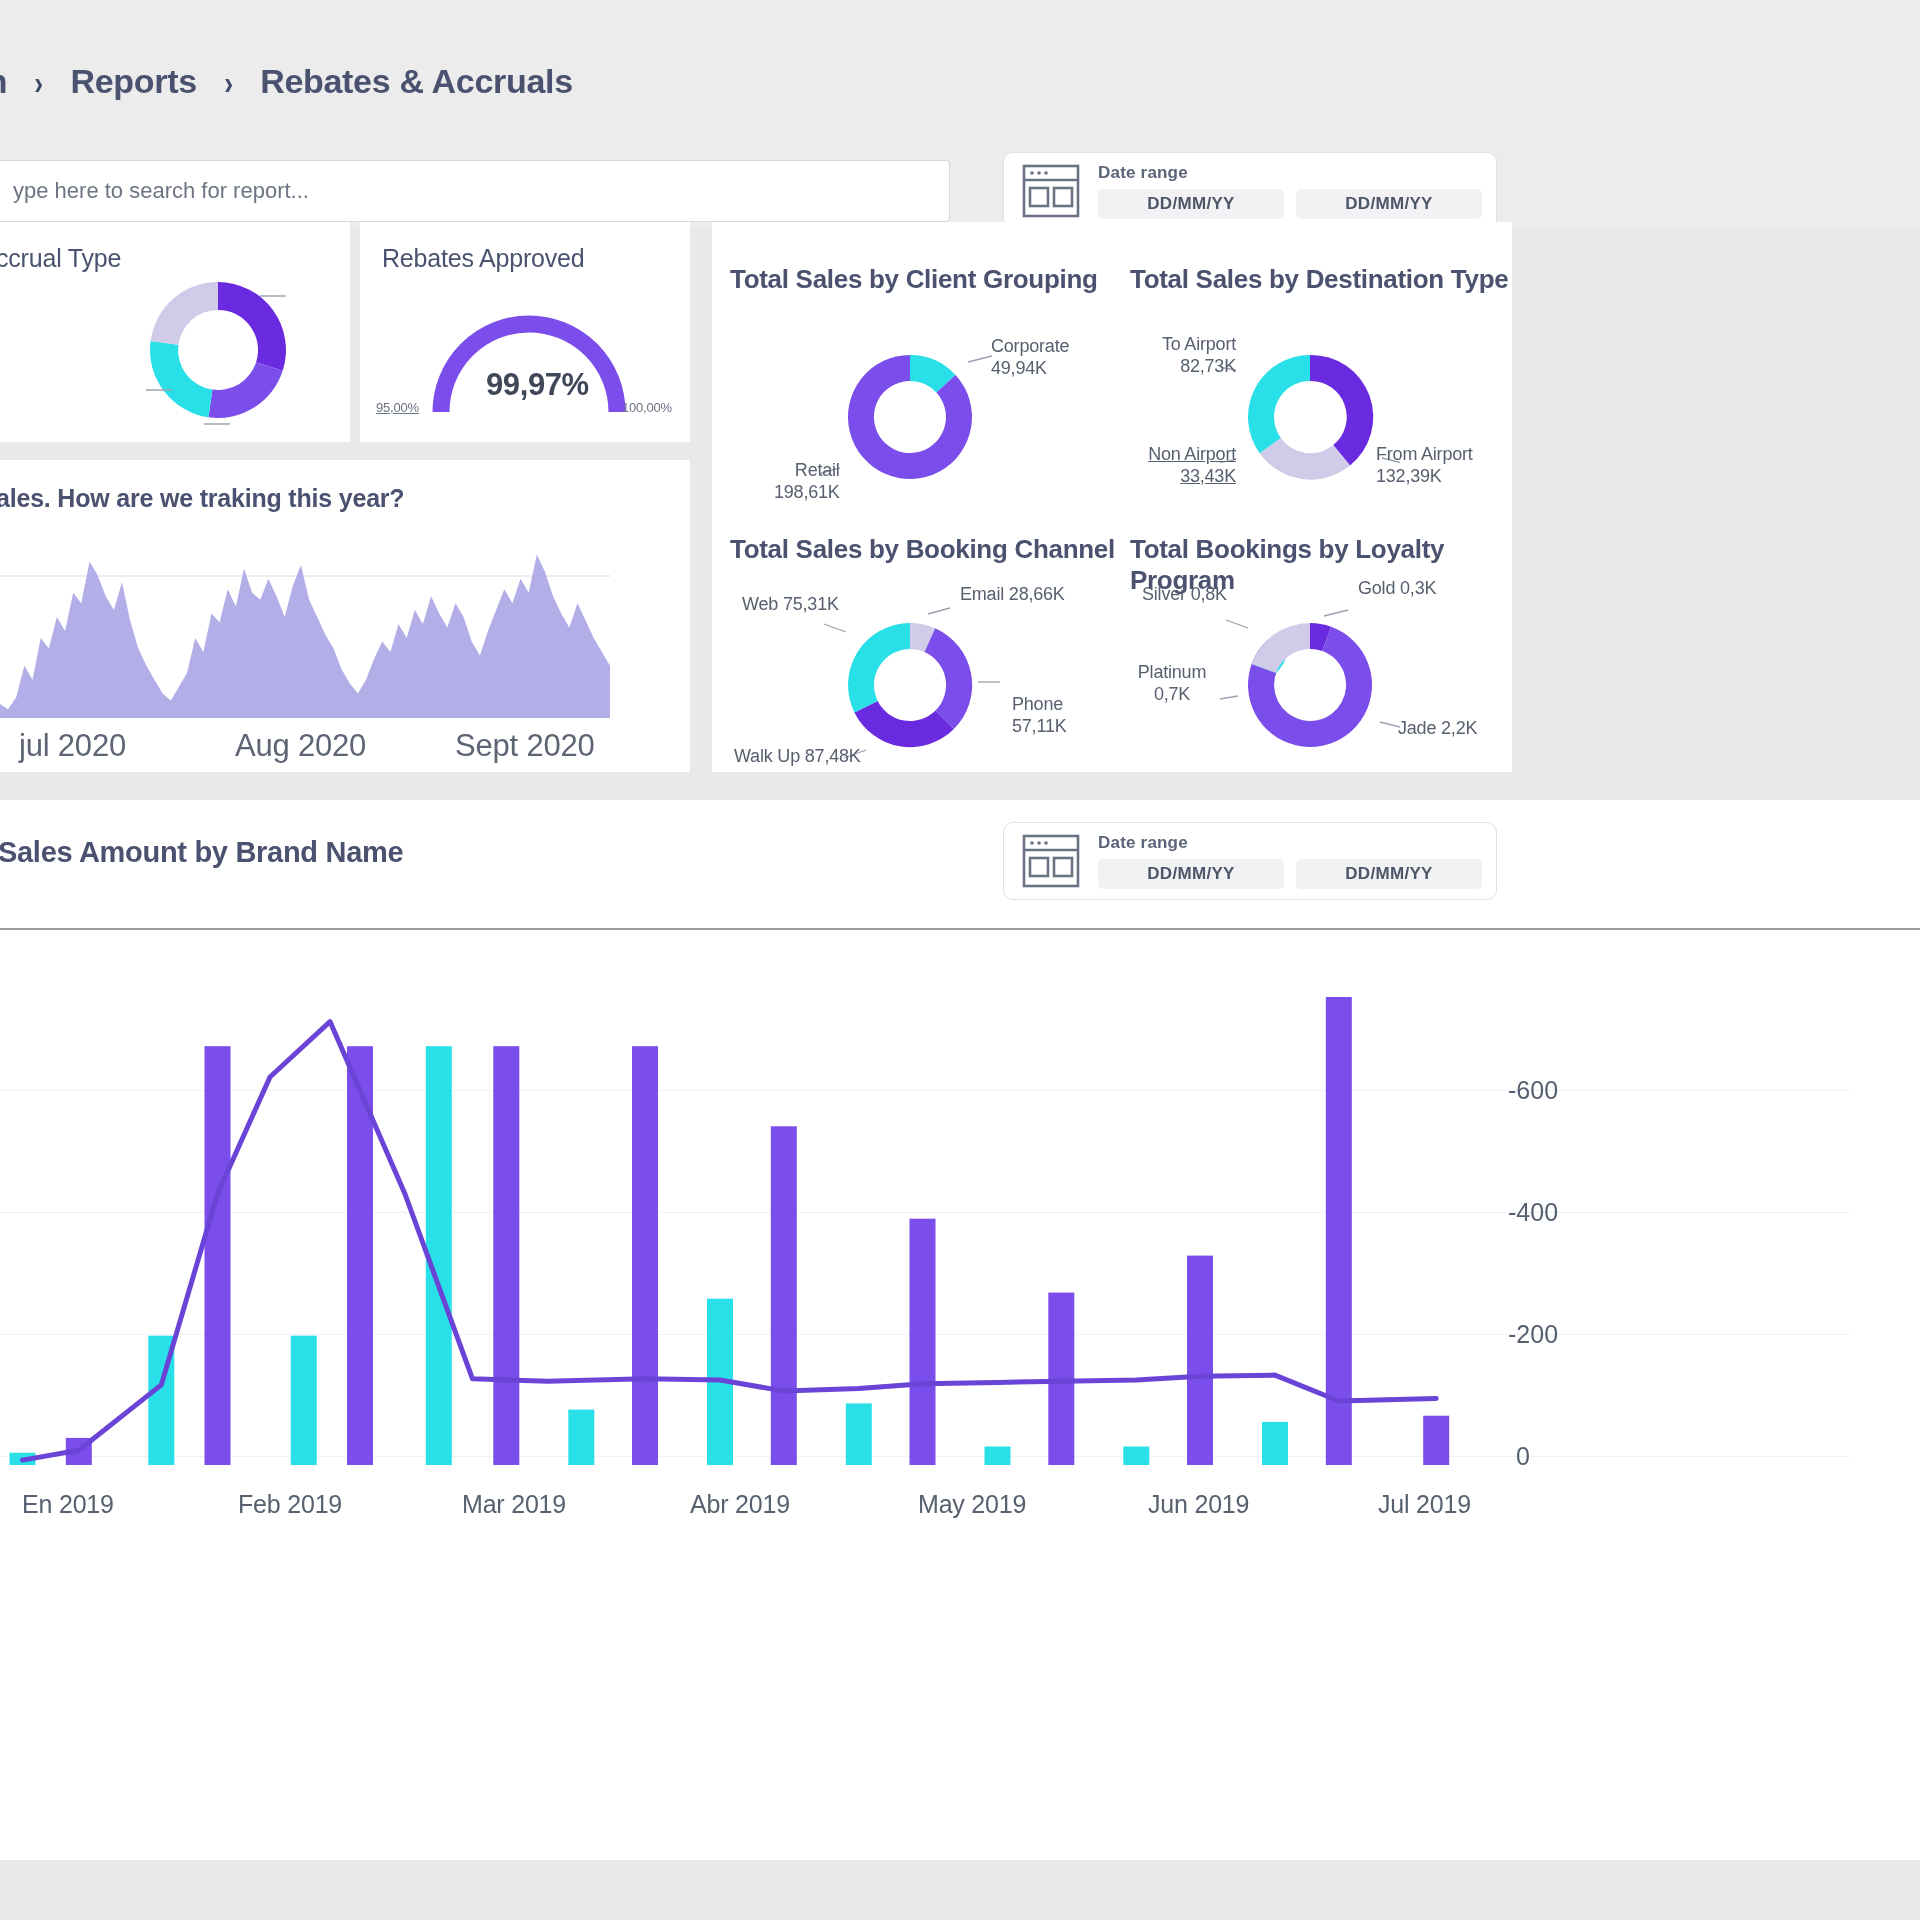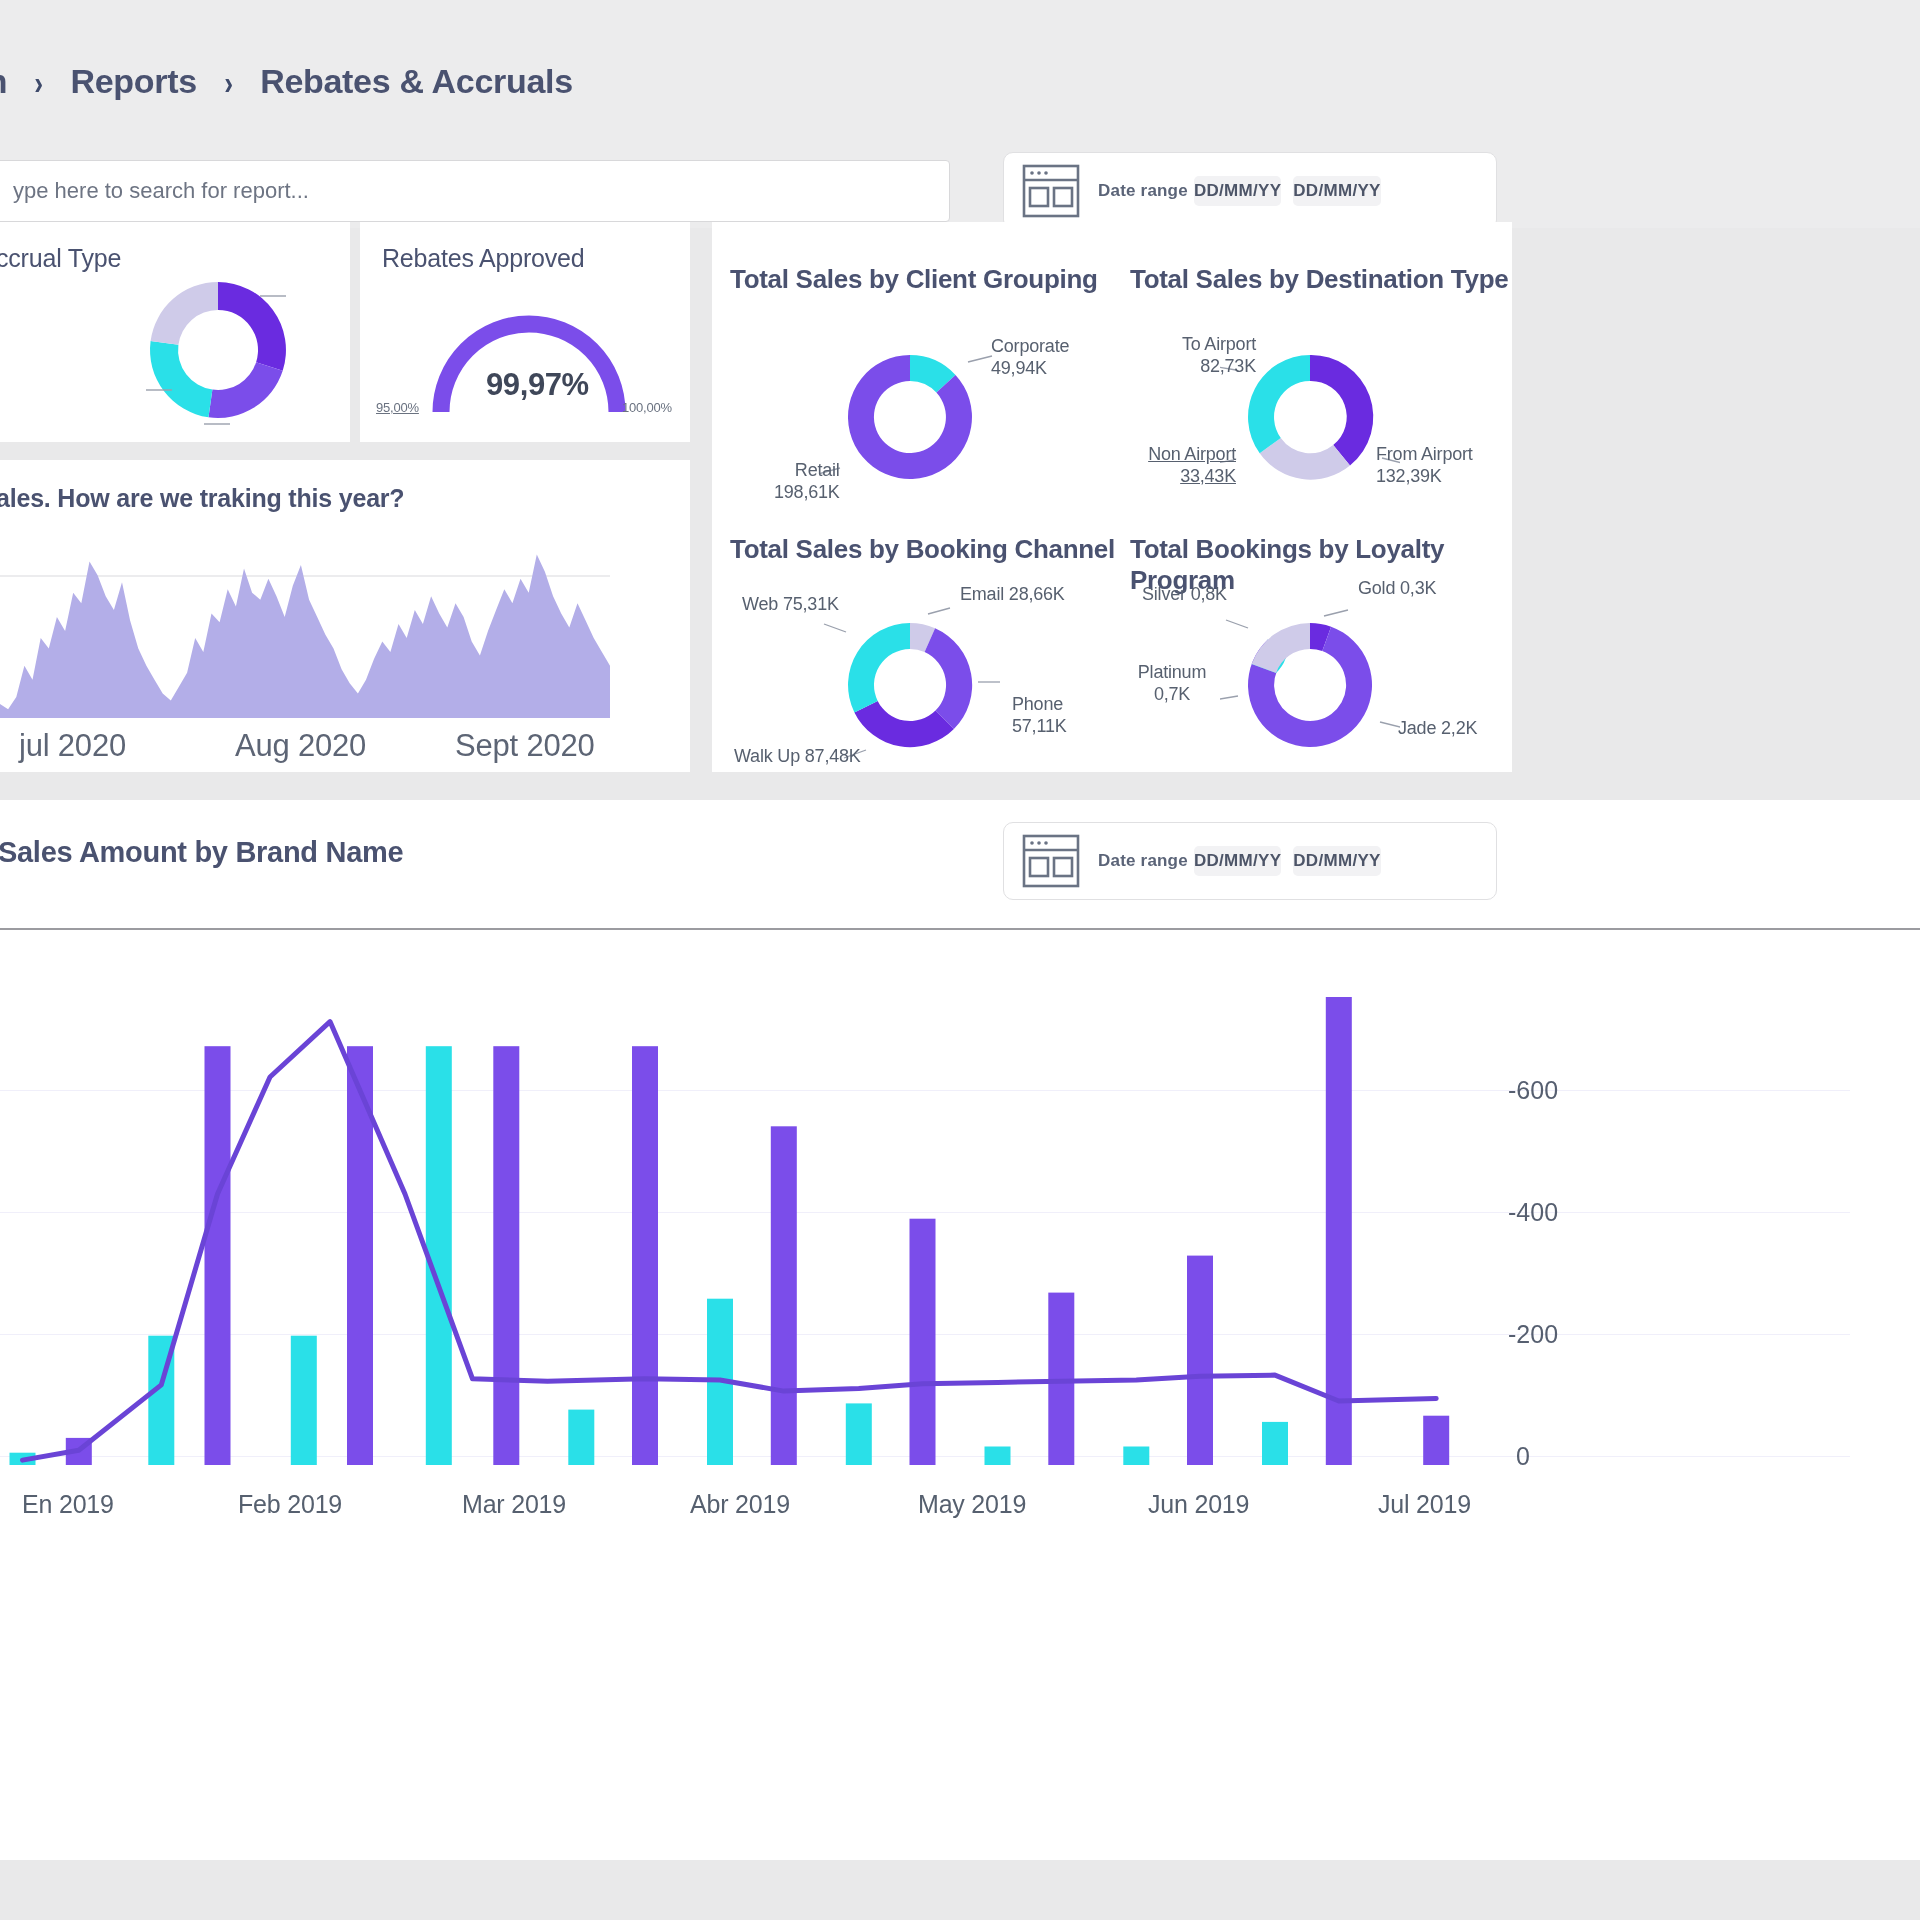--- a/index.html
+++ b/index.html
@@ -43,21 +43,21 @@
     font-size: 22px; color: #6d7483;
     font-family: "Liberation Sans", sans-serif;
   }
   .daterange {
     position: absolute; left: 1003px; top: 4px;
     width: 494px; height: 78px;
     background: #ffffff; border: 1px solid #e0e0e2; border-radius: 10px;
     display: flex; align-items: center; padding: 0 14px; gap: 14px;
   }
   .cal-icon { width: 66px; height: 58px; flex: none; }
-  .dr-body { flex: 1; display: flex; flex-direction: row; gap: 6px; align-items: center; }
+  .dr-body { flex: 1; display: flex; flex-direction: column; gap: 6px; }
   .dr-label { font-size: 17px; font-weight: bold; color: #5b6478; letter-spacing: 0.2px; }
   .dr-fields { display: flex; gap: 12px; }
   .dr-field {
     flex: 1; height: 30px; background: #f2f2f4; border-radius: 5px;
     display: flex; align-items: center; justify-content: center;
     font-size: 17px; font-weight: bold; color: #4d5568; letter-spacing: 0.3px;
   }
 
   
   .card { position: absolute; background: #ffffff; }
@@ -220,21 +220,21 @@
     <svg style="position:absolute;left:508px;top:110px;" width="180" height="170" viewBox="0 0 180 170">
       <g transform="translate(90,85)">
         <path d="M 0,-62 A 62,62 0 0,1 40.0,48.4 L 23.2,28.1 A 36,36 0 0,0 0,-36 Z" fill="#6a2be0"></path>
         <path d="M 40.0,48.4 A 62,62 0 0,1 -50.3,36.2 L -29.2,21.0 A 36,36 0 0,0 23.2,28.1 Z" fill="#cfcbe9"></path>
         <path d="M -50.3,36.2 A 62,62 0 0,1 0,-62 L 0,-36 A 36,36 0 0,0 -29.2,21.0 Z" fill="#2ae0e8"></path>
       </g>
       <line x1="16" y1="38" x2="-8" y2="34" stroke="#9aa0ad" stroke-width="1.3"></line>
       <line x1="14" y1="128" x2="-10" y2="132" stroke="#9aa0ad" stroke-width="1.3"></line>
       <line x1="162" y1="126" x2="186" y2="132" stroke="#9aa0ad" stroke-width="1.3"></line>
     </svg>
-    <div class="donut-label" style="left:432px;top:112px;text-align:right;width:112px;"><span>To Airport</span><br><span>82,73K</span></div>
+    <div class="donut-label" style="left:412px;top:112px;text-align:right;width:112px;"><span>To Airport</span><br><span>82,73K</span></div>
     <div class="donut-label" style="left:404px;top:222px;text-align:right;width:120px;text-decoration:underline;"><span>Non Airport</span><br><span>33,43K</span></div>
     <div class="donut-label" style="left:664px;top:222px;"><span>From Airport</span><br><span>132,39K</span></div>
 
     <div class="donut-sub-title" style="left:18px;top:312px;">Total Sales by Booking Channel</div>
     <svg style="position:absolute;left:108px;top:378px;" width="180" height="170" viewBox="0 0 180 170">
       <g transform="translate(90,85)">
         <path d="M 0,-62 A 62,62 0 0,1 25.1,-56.7 L 14.6,-32.9 A 36,36 0 0,0 0,-36 Z" fill="#cfcbe9"></path>
         <path d="M 25.1,-56.7 A 62,62 0 0,1 43.9,44.0 L 25.5,25.5 A 36,36 0 0,0 14.6,-32.9 Z" fill="#7b4dea"></path>
         <path d="M 43.9,44.0 A 62,62 0 0,1 -55.6,27.4 L -32.3,15.9 A 36,36 0 0,0 25.5,25.5 Z" fill="#6a2be0"></path>
         <path d="M -55.6,27.4 A 62,62 0 0,1 0,-62 L 0,-36 A 36,36 0 0,0 -32.3,15.9 Z" fill="#2ae0e8"></path>

